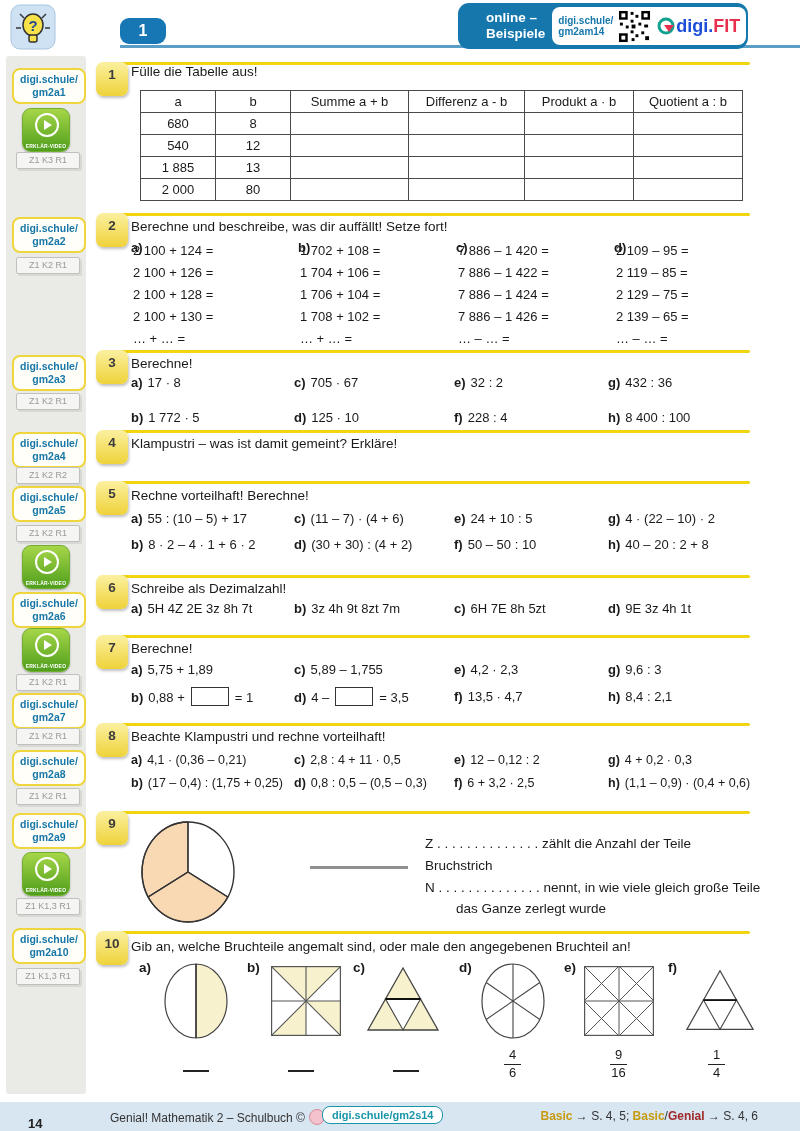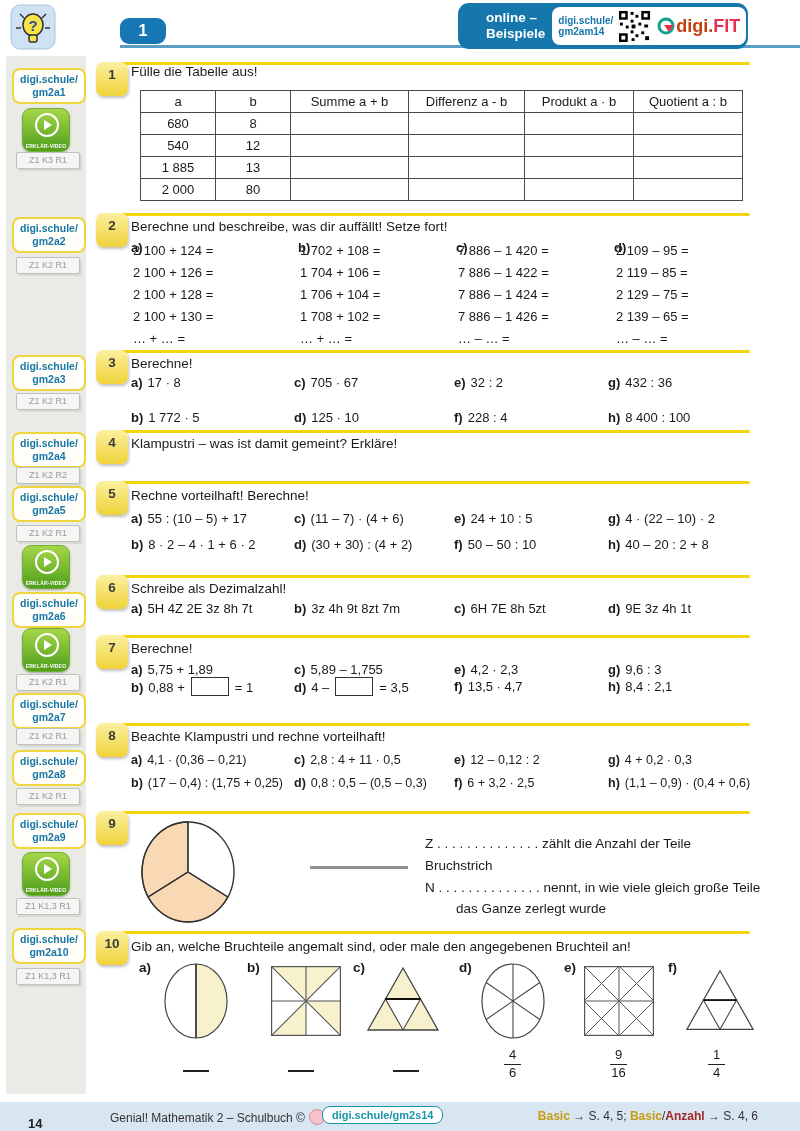--- a/index.html
+++ b/index.html
@@ -13,21 +13,21 @@
     color:#fff;font-weight:bold;font-size:16px;display:flex;align-items:center;justify-content:center;}
   .page-title{position:absolute;left:174px;top:20px;font-size:19px;font-weight:bold;color:#1777a8;}
   .title-rule{position:absolute;left:120px;top:45px;width:680px;height:3px;background:#5a9ec6;}
   .online-box{position:absolute;left:458px;top:3px;width:290px;height:46px;background:#1577ac;border-radius:11px;
     display:flex;align-items:center;padding:0 5px 0 10px;box-sizing:border-box;}
   .online-label{color:#fff;font-weight:bold;font-size:13.5px;line-height:1.2;margin-left:18px;}
   .online-panel{background:#fff;border-radius:8px;height:38px;margin-left:7px;display:flex;align-items:center;
     padding:0 6px;gap:5px;flex:1;}
   .online-link{color:#1577ac;font-weight:bold;font-size:10px;line-height:1.15;}
   .logo{display:flex;align-items:center;font-weight:bold;font-size:18px;}
-  .logo .t{color:#c2410c;}
+  .logo .t{color:#1d4ed8;}
   .logo .r{color:#e8304e;}
 
   
   .side-panel{position:absolute;left:6px;top:56px;width:80px;height:1038px;background:#eaeae6;border-radius:3px;}
   .slink{position:absolute;left:12px;width:70px;background:#fffef8;border:2px solid #efd63c;border-radius:8px;
     text-align:center;color:#1777a8;font-weight:bold;font-size:10.5px;line-height:1.25;padding:3px 0;cursor:pointer;}
   .slink span{display:block;}
   .vid{position:absolute;left:22px;width:46px;height:42px;border-radius:9px;border:1px solid #71ad30;
     background:linear-gradient(180deg,#a6d648,#4f9e1c);box-shadow:0 1px 2px rgba(0,0,0,.3);cursor:pointer;}
   .vring{position:absolute;left:12px;top:4px;width:20px;height:20px;border:2.5px solid #fff;border-radius:50%;
@@ -361,21 +361,21 @@
   <div class="exgrid" style="top:601px">
     <div class="itm"><span class="lb">a)</span><span>5H 4Z 2E 3z 8h 7t</span></div>
     <div class="itm"><span class="lb">b)</span><span>3z 4h 9t 8zt 7m</span></div>
     <div class="itm"><span class="lb">c)</span><span>6H 7E 8h 5zt</span></div>
     <div class="itm"><span class="lb">d)</span><span>9E 3z 4h 1t</span></div>
   </div>
 
   <div class="sep" style="top:635px"></div>
   <div class="exbadge" style="top:635px">7</div>
   <div class="prompt" style="top:641px">Berechne!</div>
-  <div class="exgrid" style="top:662px;align-items:center">
+  <div class="exgrid" style="top:662px;row-gap:10px;align-items:center">
     <div class="itm"><span class="lb">a)</span><span>5,75 + 1,89</span></div>
     <div class="itm"><span class="lb">c)</span><span>5,89 – 1,755</span></div>
     <div class="itm"><span class="lb">e)</span><span>4,2 · 2,3</span></div>
     <div class="itm"><span class="lb">g)</span><span>9,6 : 3</span></div>
     <div class="itm"><span class="lb">b)</span><span>0,88 +</span><span class="fillbox"></span><span>= 1</span></div>
     <div class="itm"><span class="lb">d)</span><span>4 –</span><span class="fillbox"></span><span>= 3,5</span></div>
     <div class="itm"><span class="lb">f)</span><span>13,5 · 4,7</span></div>
     <div class="itm"><span class="lb">h)</span><span>8,4 : 2,1</span></div>
   </div>
 
@@ -490,18 +490,18 @@
   <div class="footer"></div>
   <div class="fpage">14</div>
   <div class="fbook">
     <span>Genial! Mathematik 2 – Schulbuch ©</span><span class="face"></span>
   </div>
   <div class="flink">digi.schule/gm2s14</div>
   <div class="fright">
     <span class="gold">Basic</span>
     <span>→</span>
     <span>S. 4, 5;</span>
-    <span class="gold">Basic</span><span>/</span><span class="mast">Anzahl</span>
+    <span class="gold">Basic</span><span>/</span><span class="mast">Genial</span>
     <span>→</span>
     <span>S. 4, 6</span>
   </div>
 
 </div>
 
 </body></html>

